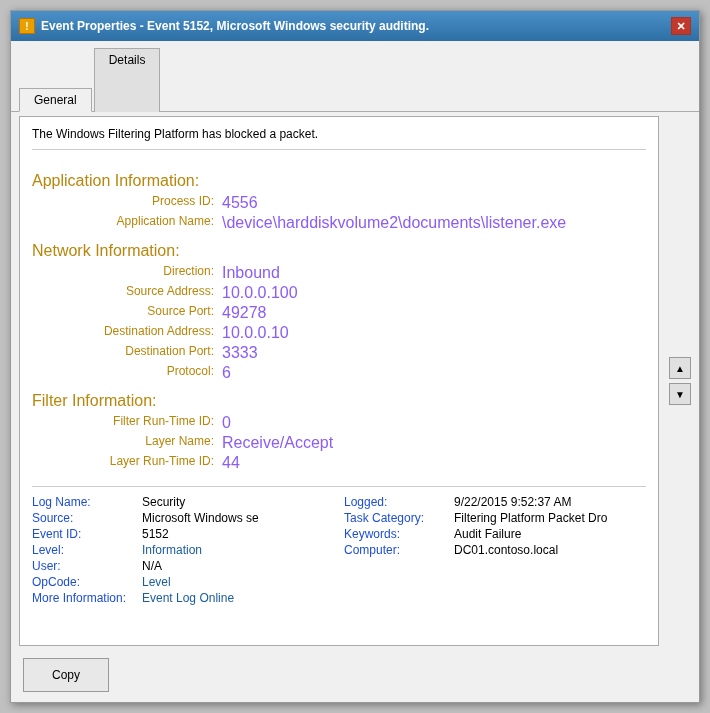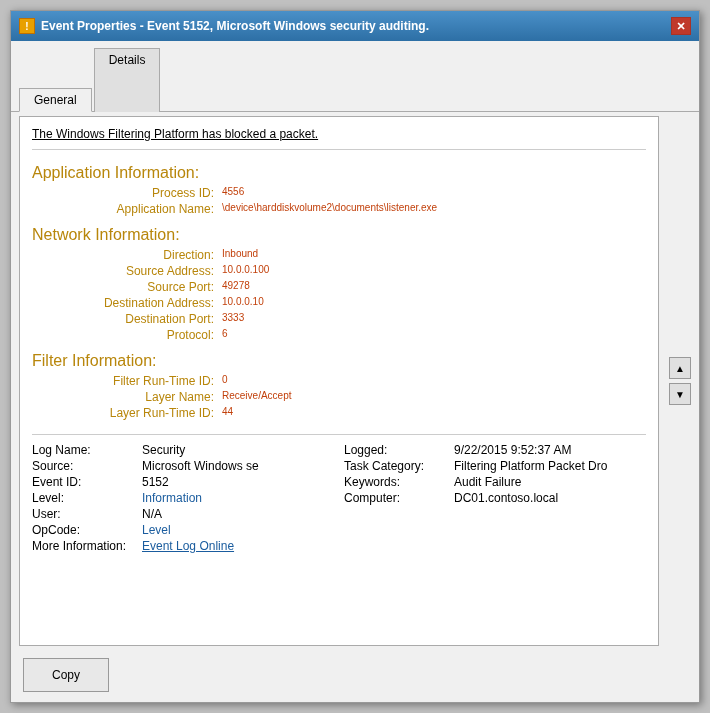--- a/index.html
+++ b/index.html
@@ -113,24 +113,23 @@
       background: #e0e0e0;
       border: 1px solid #999;
       cursor: pointer;
       display: flex;
       align-items: center;
       justify-content: center;
       font-size: 10px;
     }
     .message-text {
       font-size: 12px;
-      margin-bottom: 14px;
+      margin-bottom: 22px;
       padding-bottom: 8px;
       border-bottom: 1px solid #ccc;
-      text-decoration: underline;
     }
     .section-header {
       color: #b8860b;
       font-weight: normal;
       font-size: 16px;
       margin-bottom: 4px;
       margin-top: 10px;
     }
     .field-row {
       display: flex;
@@ -139,51 +138,50 @@
     }
     .field-label {
       color: #b8860b;
       width: 160px;
       flex-shrink: 0;
       text-align: right;
       padding-right: 8px;
       font-size: 12px;
     }
     .field-value {
-      color: #c2410c;
-      font-size: 10px;
+      color: #8b5cf6;
+      font-size: 16px;
     }
     .footer-grid {
       margin-top: 14px;
       padding-top: 8px;
       border-top: 1px solid #ccc;
       display: grid;
       grid-template-columns: 1fr 1fr;
       gap: 2px 10px;
       font-size: 12px;
     }
     .footer-row {
       display: flex;
     }
     .footer-label {
-      color: #000000;
+      color: #1d4ed8;
       font-weight: normal;
       width: 110px;
       flex-shrink: 0;
     }
     .footer-value {
       color: #1a5c9e;
       font-size: 12px;
     }
     .footer-value.black {
       color: #000;
     }
     .footer-value.link {
       color: #1a5c9e;
-      text-decoration: underline;
       cursor: pointer;
     }
     .more-info-row {
       grid-column: 1 / -1;
       display: flex;
     }
     .button-bar {
       display: flex;
       justify-content: space-between;
       padding: 8px 12px 10px 12px;

